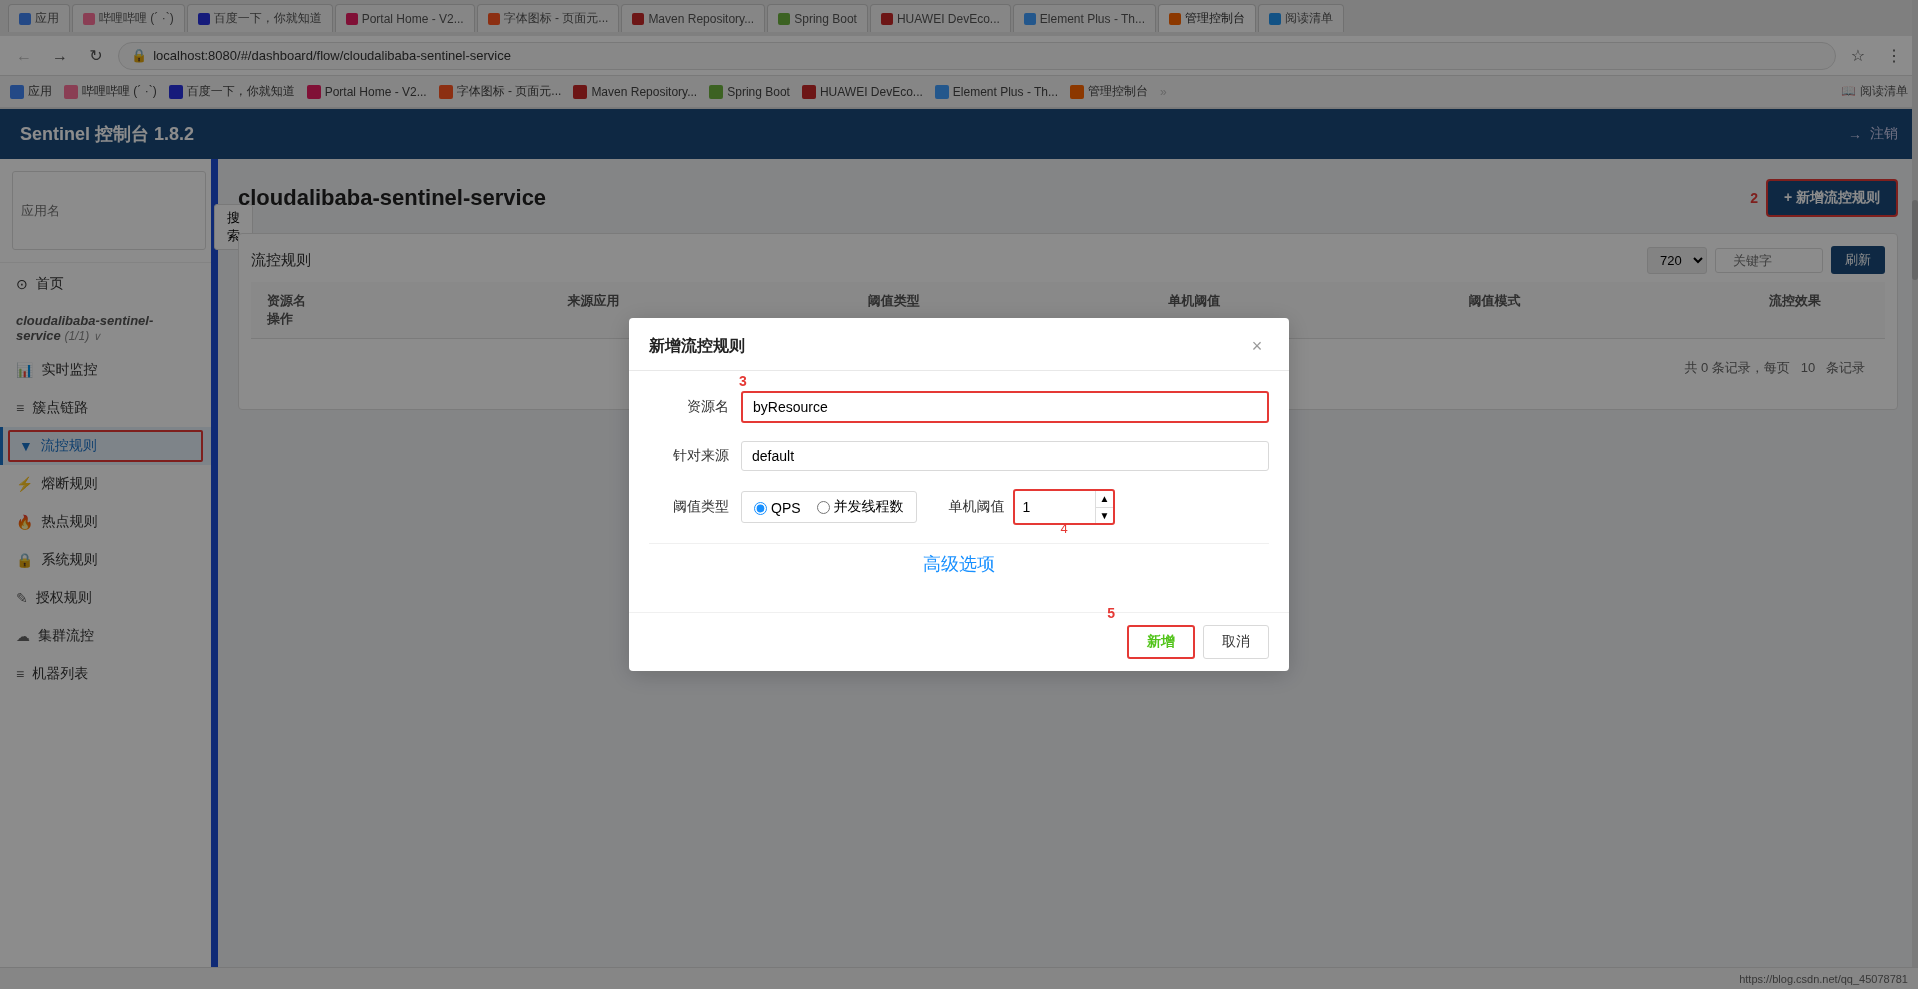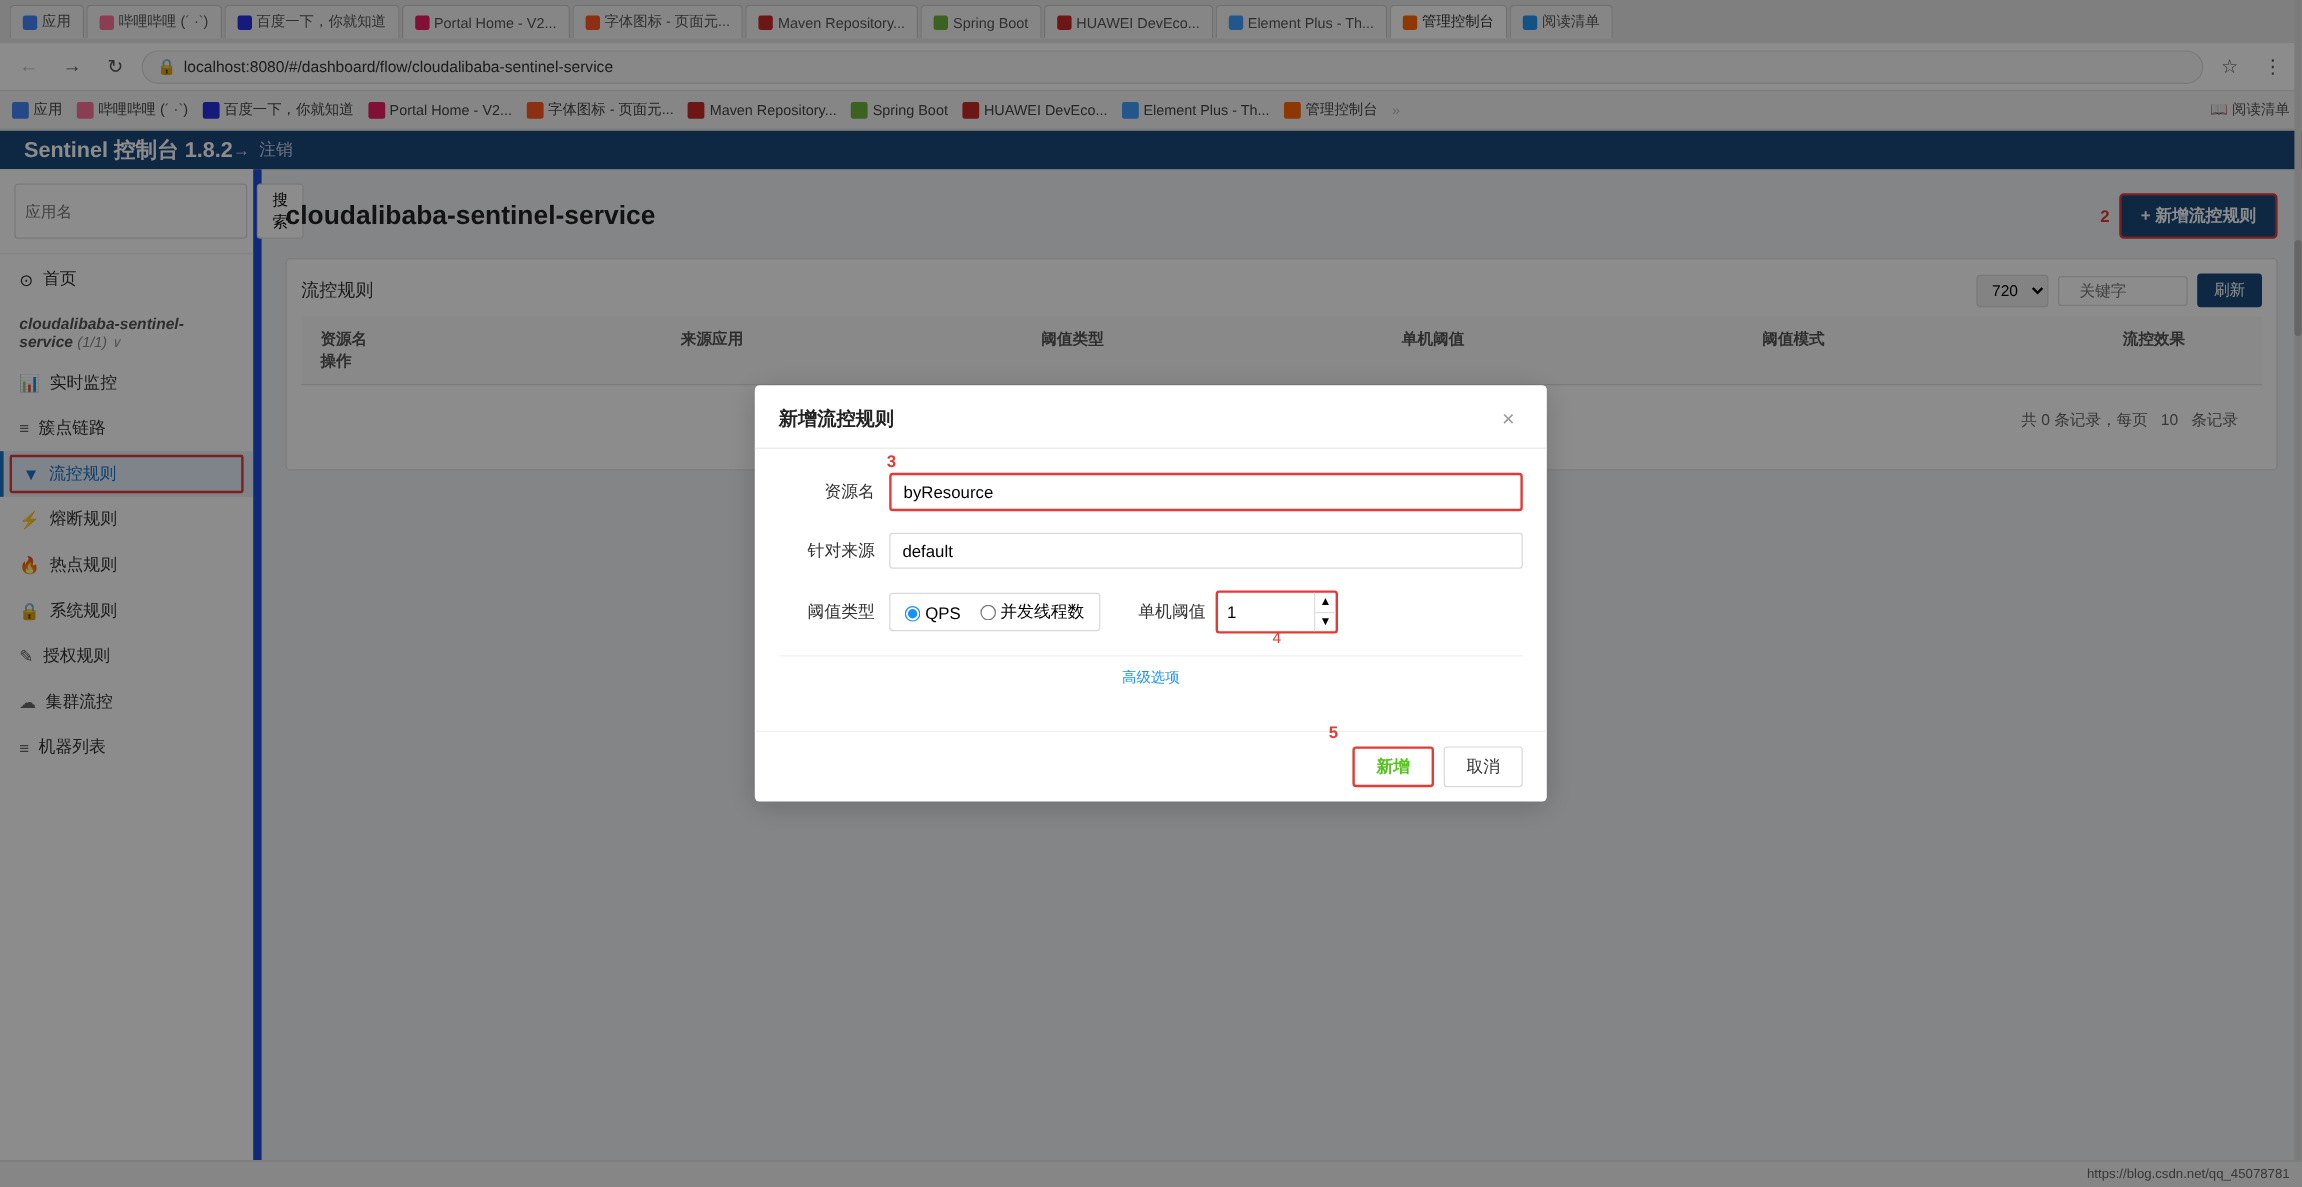--- a/index.html
+++ b/index.html
@@ -83,25 +83,25 @@
       display: flex; align-items: center; gap: 4px;
       font-size: 12px; color: #444;
       white-space: nowrap;
       cursor: pointer;
     }
 
     
     .app-header {
       background: #1a4a7a;
       color: #fff;
-      height: 32px;
+      height: 50px;
       display: flex;
       align-items: center;
       padding: 0 20px;
-      justify-content: flex-start;
+      justify-content: space-between;
     }
     .app-title { font-size: 18px; font-weight: bold; color: #fff; }
     .app-header-right { display: flex; align-items: center; gap: 8px; font-size: 14px; color: #cce; cursor: pointer; }
 
     .app-body { display: flex; height: calc(989px - 36px - 40px - 32px - 50px); }
 
     
     .sidebar {
       width: 218px;
       background: #fff;
@@ -310,21 +310,21 @@
 
     .threshold-group { display: flex; align-items: center; gap: 8px; }
     .threshold-label { font-size: 14px; color: #333; }
 
     .advanced-link {
       text-align: center;
       padding: 8px 0;
       border-top: 1px solid #f0f0f0;
       margin: 4px 0 8px;
     }
-    .advanced-link a { color: #1890ff; text-decoration: none; font-size: 12px; cursor: pointer; }
+    .advanced-link a { color: #1890ff; text-decoration: none; font-size: 18px; cursor: pointer; }
 
     .modal-footer {
       display: flex;
       justify-content: flex-end;
       gap: 8px;
       padding: 12px 20px;
       border-top: 1px solid #f0f0f0;
     }
     .btn-primary {
       background: #fff;
@@ -511,21 +511,21 @@
     <span>→</span>
     <span>注销</span>
   </div>
 </div>
 
 <div class="app-body">
 
   <div class="sidebar">
     <div class="sidebar-search">
       <input type="text" class="sidebar-search" style="flex: 1 1 0%; border: 1px solid rgb(221, 221, 221); border-radius: 3px; padding: 4px 8px; font-size: 13px;" placeholder="应用名">
-      <button style="padding:4px 12px;background:#fff;border:1px solid #ddd;border-radius:3px;cursor:pointer;font-size:13px;">搜索</button>
+      <button style="padding:4px 12px;background:#fff;border:1px solid #ddd;border-radius:3px;cursor:pointer;font-size:13px;margin-top:33px;">搜索</button>
     </div>
 
     <div class="sidebar-menu">
       <div class="sidebar-home">
         <span>⊙</span>
         <span>首页</span>
       </div>
 
       <div class="service-item">
         <span class="service-name">cloudalibaba-sentinel-service</span>

